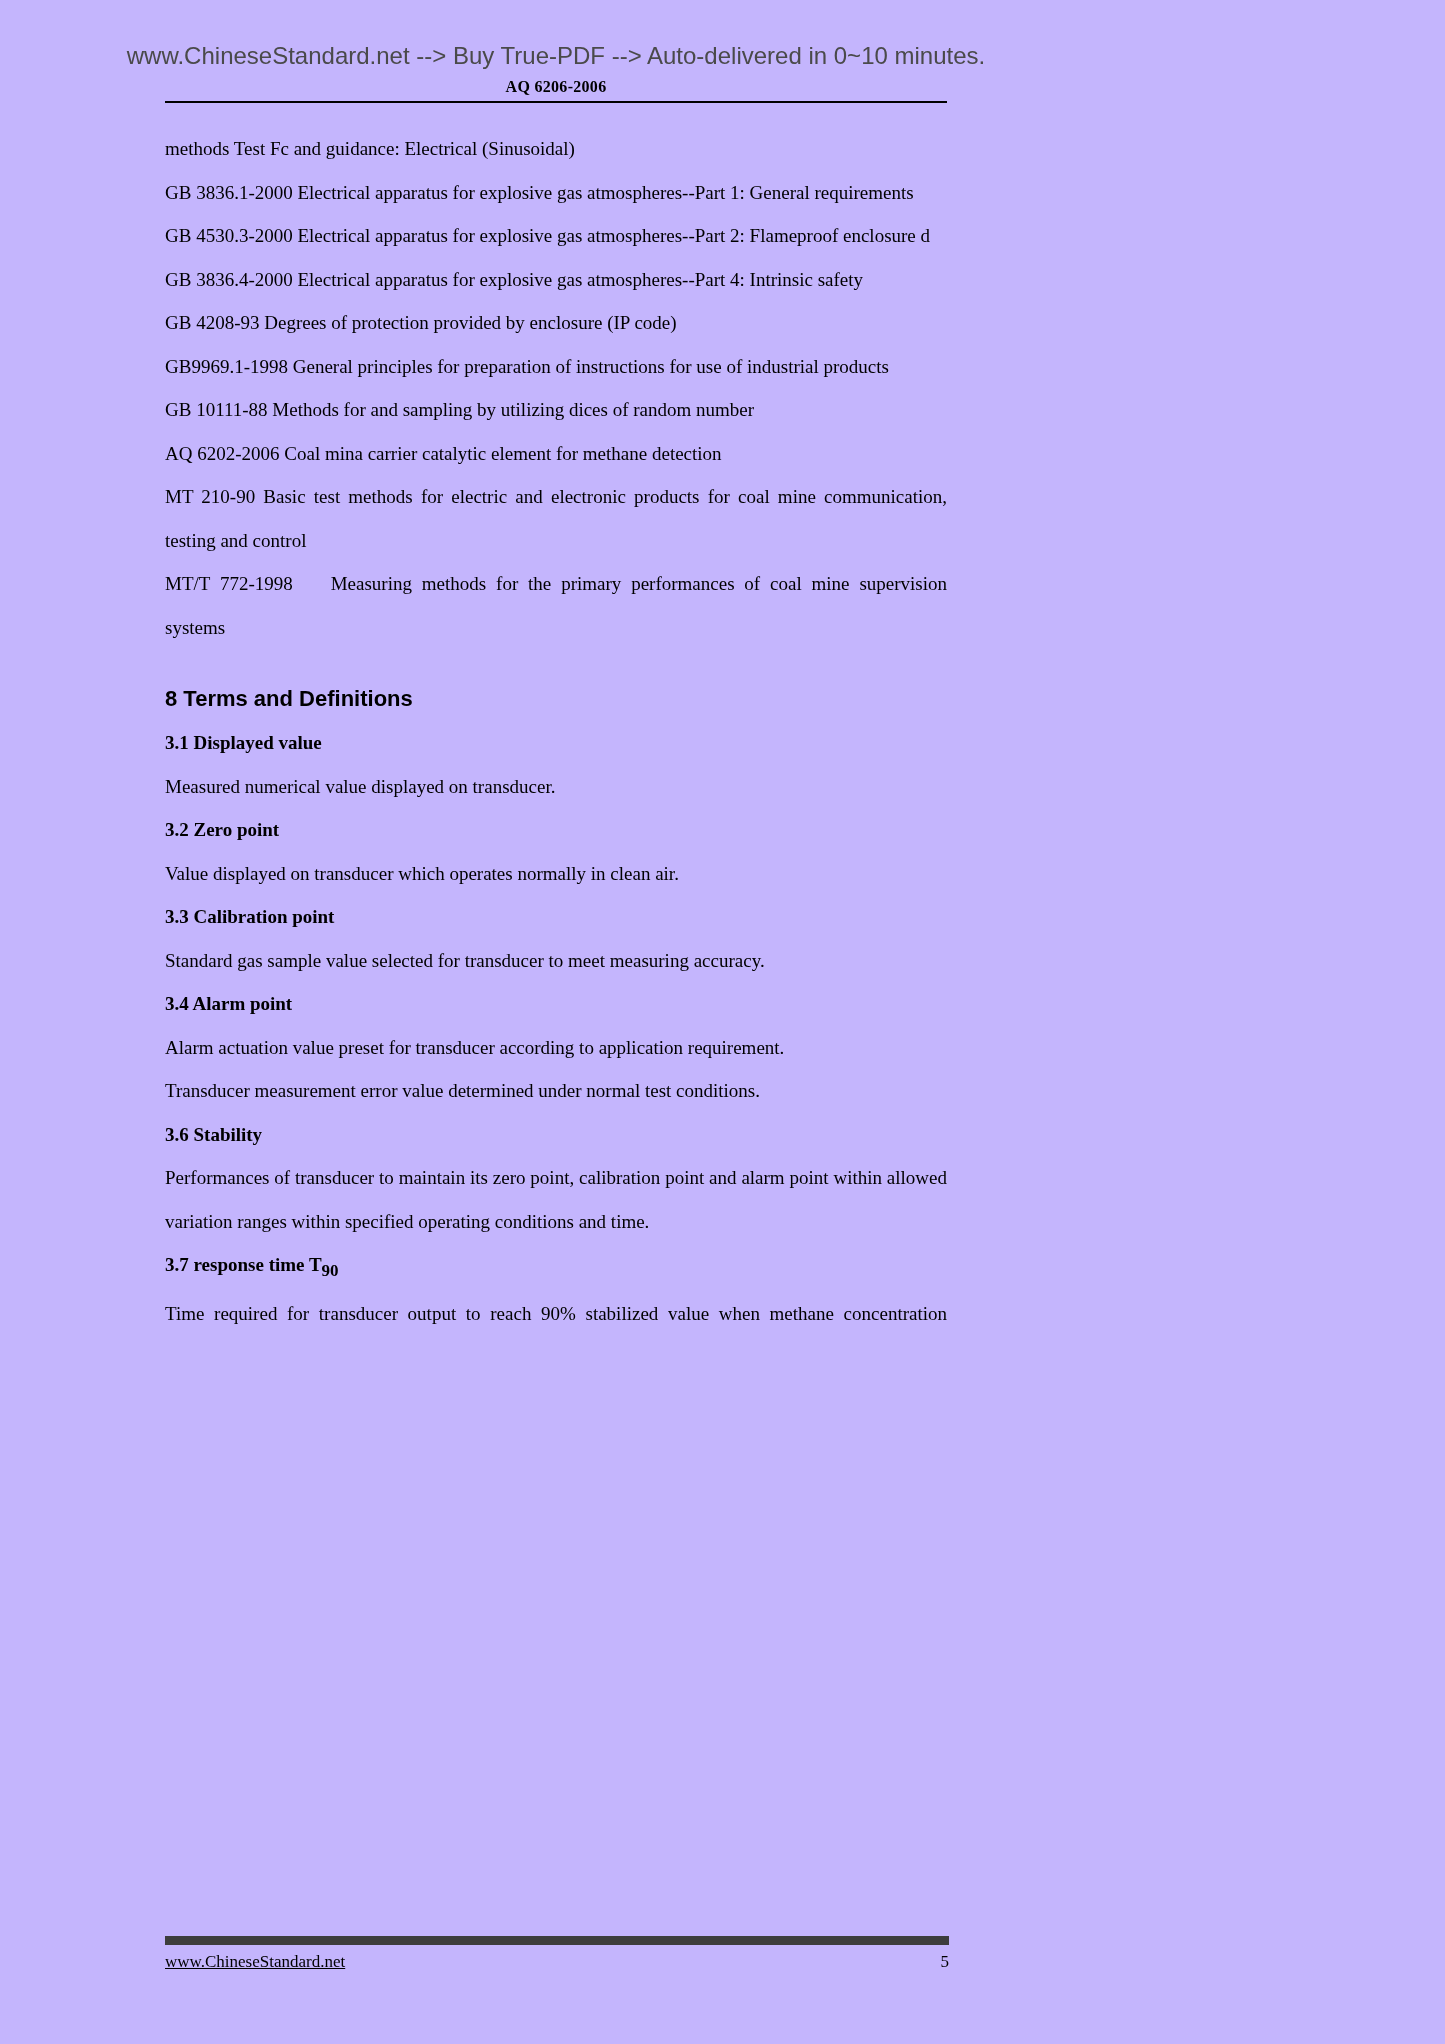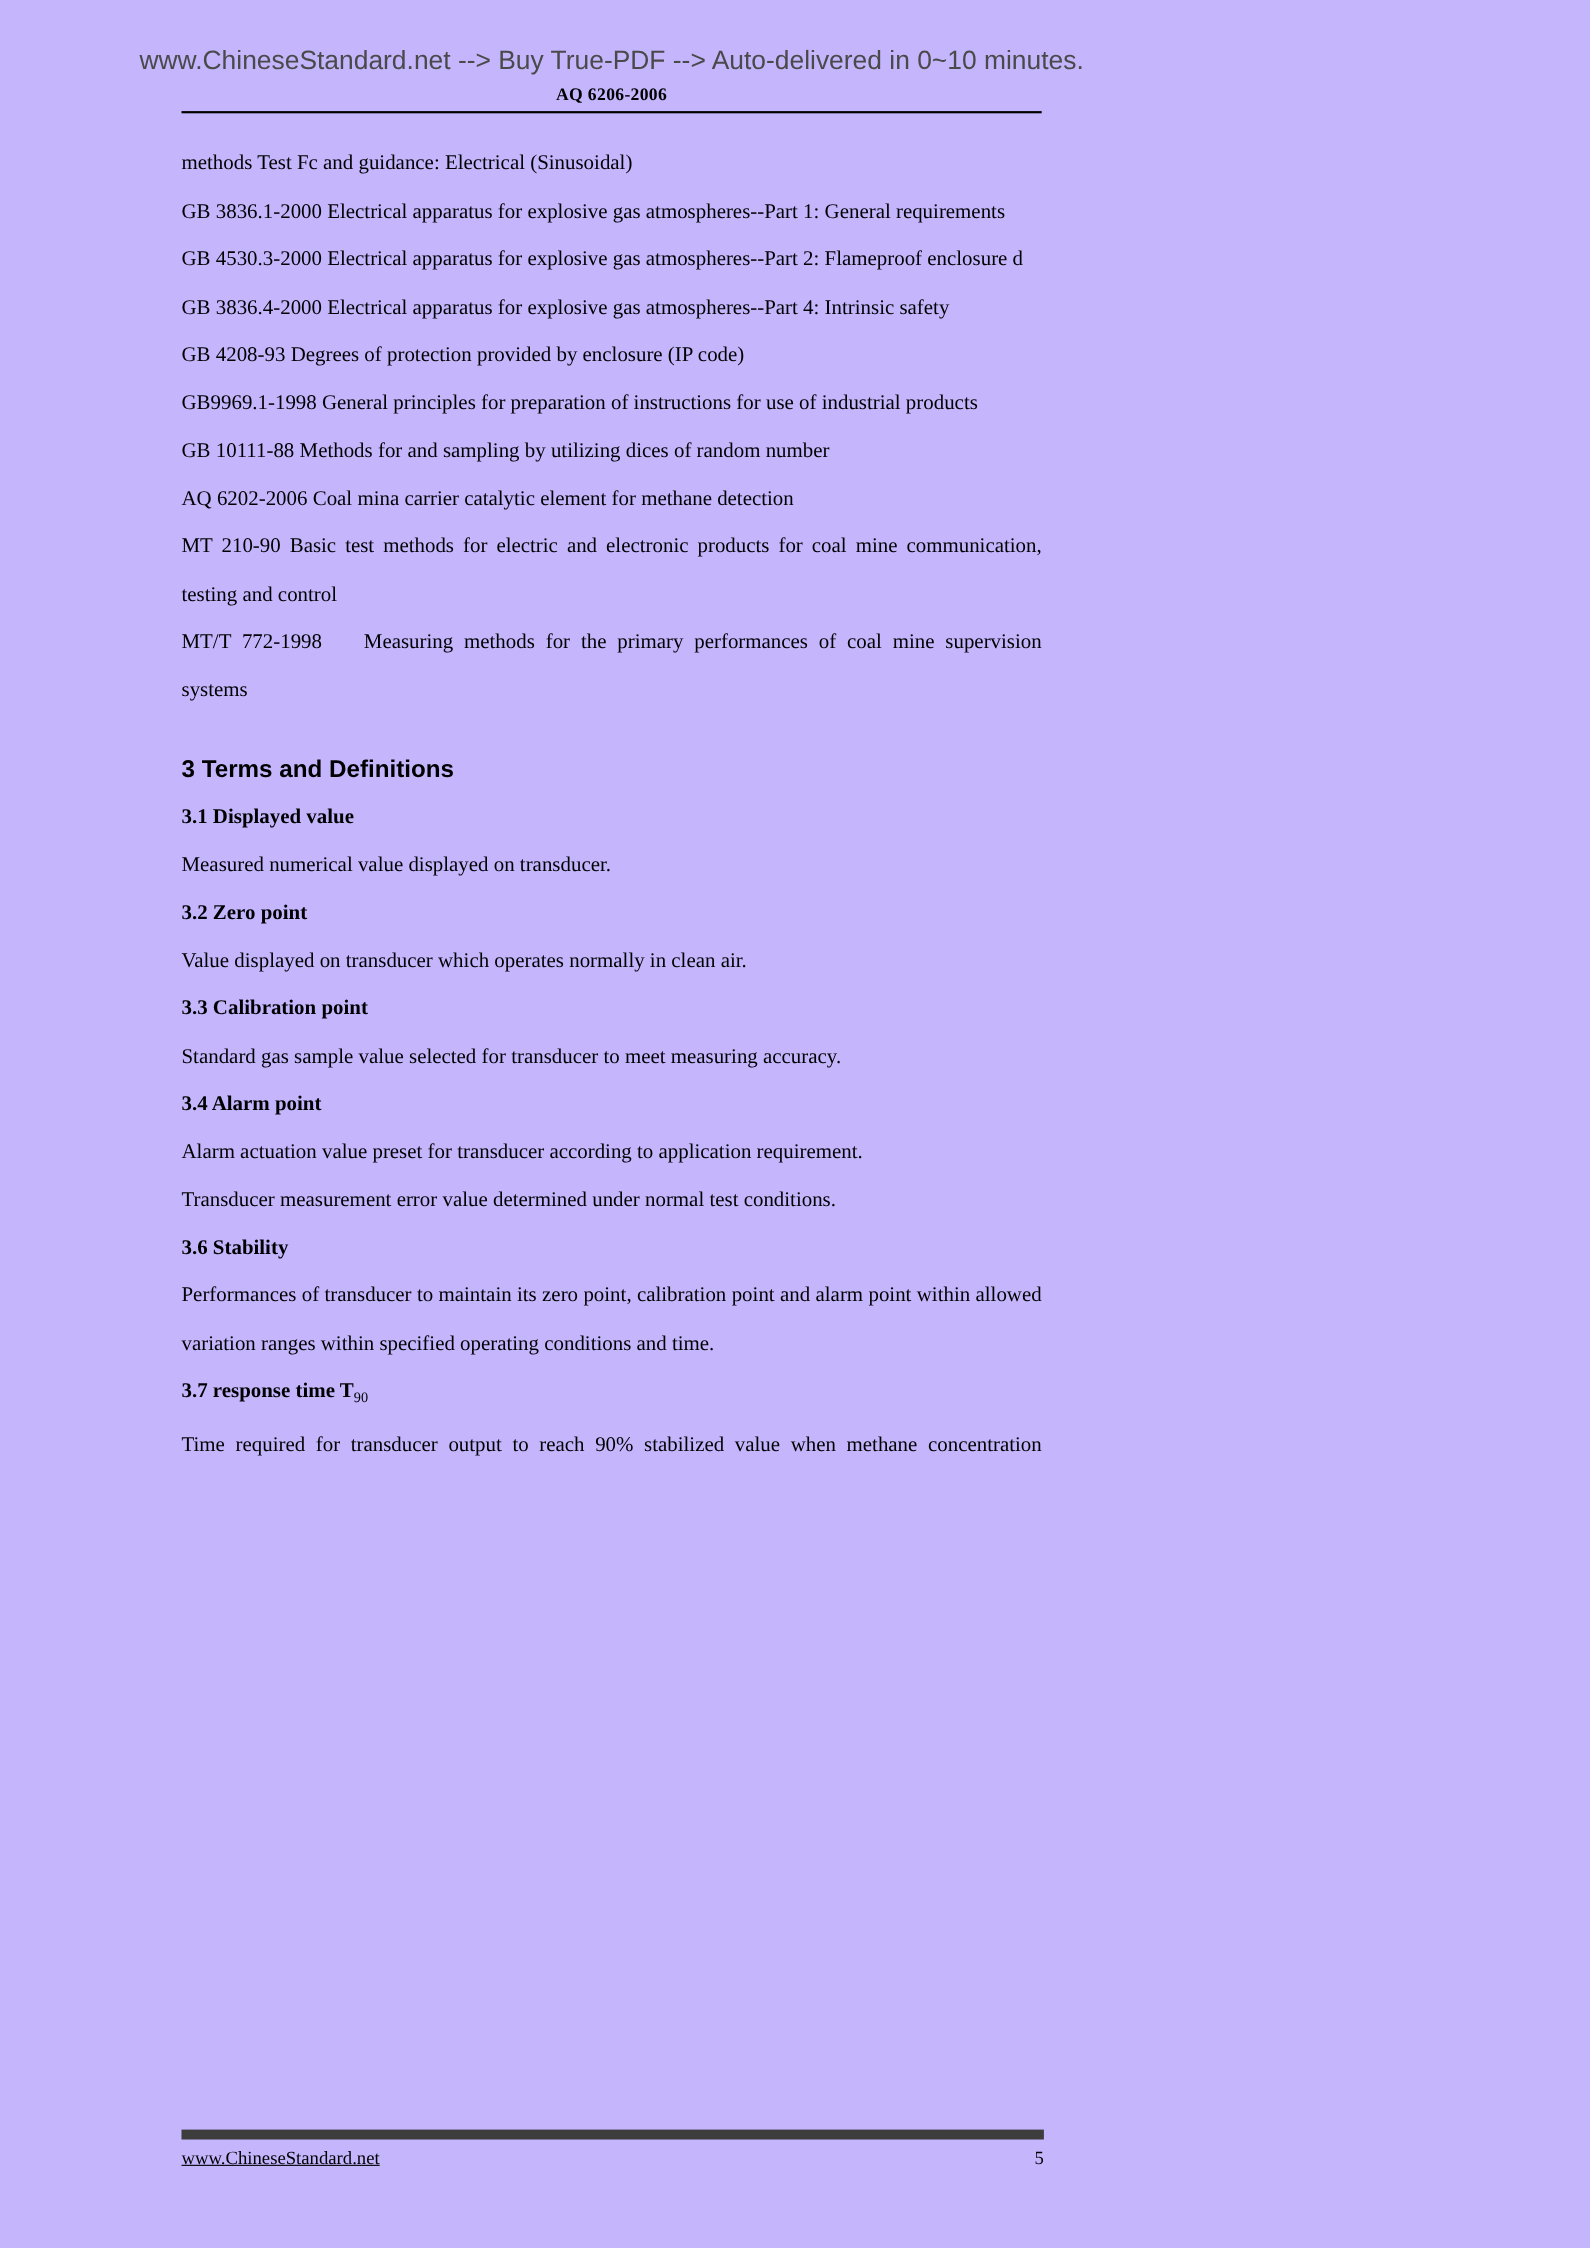--- a/index.html
+++ b/index.html
@@ -55,21 +55,21 @@
     color: #000000;
   }
   .terms { margin-top: 4px; }
   .term { margin: 0; }
   .term-heading {
     margin: 0;
     font-size: 19px;
     font-weight: bold;
     line-height: 43.5px;
   }
-  .term-heading sub { font-size: 13px; font-weight: normal; }
+  .term-heading sub { font-size: 17px; font-weight: bold; }
   .term-text {
     margin: 0;
     font-size: 19px;
     line-height: 43.5px;
     text-align: justify;
   }
   .term-text.continues { text-align-last: justify; }
   .footer-bar {
     position: absolute;
     left: 165px;
@@ -112,21 +112,21 @@
         <p class="ref">GB 4530.3-2000 Electrical apparatus for explosive gas atmospheres--Part 2: Flameproof enclosure d</p>
         <p class="ref">GB 3836.4-2000 Electrical apparatus for explosive gas atmospheres--Part 4: Intrinsic safety</p>
         <p class="ref">GB 4208-93 Degrees of protection provided by enclosure (IP code)</p>
         <p class="ref">GB9969.1-1998 General principles for preparation of instructions for use of industrial products</p>
         <p class="ref">GB 10111-88 Methods for and sampling by utilizing dices of random number</p>
         <p class="ref">AQ 6202-2006 Coal mina carrier catalytic element for methane detection</p>
         <p class="ref">MT 210-90 Basic test methods for electric and electronic products for coal mine communication, testing and control</p>
         <p class="ref">MT/T 772-1998  Measuring methods for the primary performances of coal mine supervision systems</p>
       </div>
 
-    <h2 class="section-heading">3 Terms and Definitions</h2>
+    <h2 class="section-heading">8 Terms and Definitions</h2>
 
     <div class="terms">
         <div class="term">
           <h3 class="term-heading"><span>3.1 Displayed value</span></h3>
           <p class="term-text">Measured numerical value displayed on transducer.</p>
         </div>
         <div class="term">
           <h3 class="term-heading"><span>3.2 Zero point</span></h3>
           <p class="term-text">Value displayed on transducer which operates normally in clean air.</p>
         </div>

